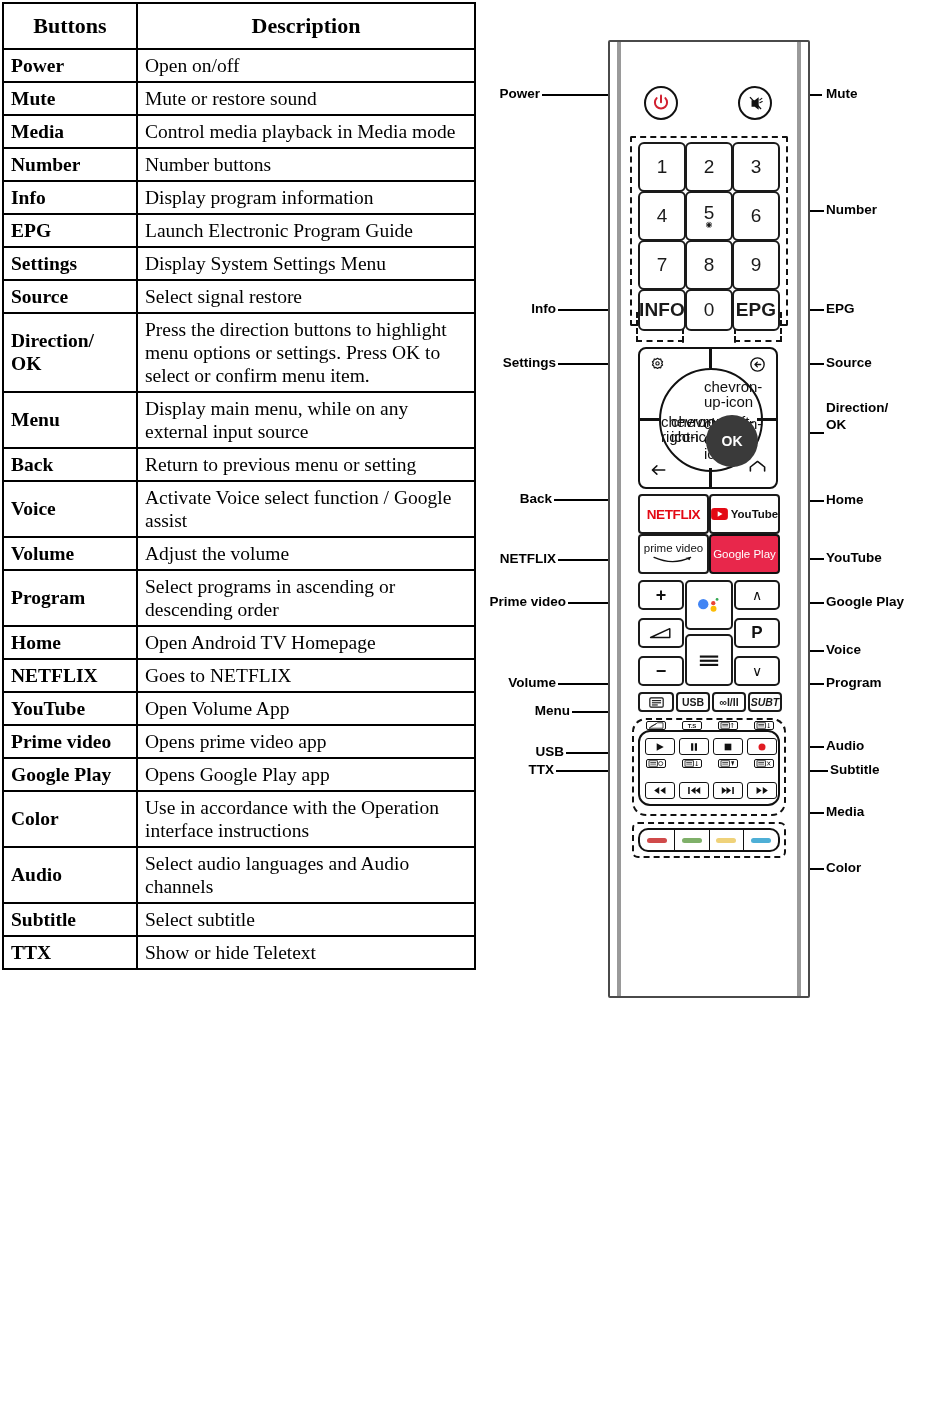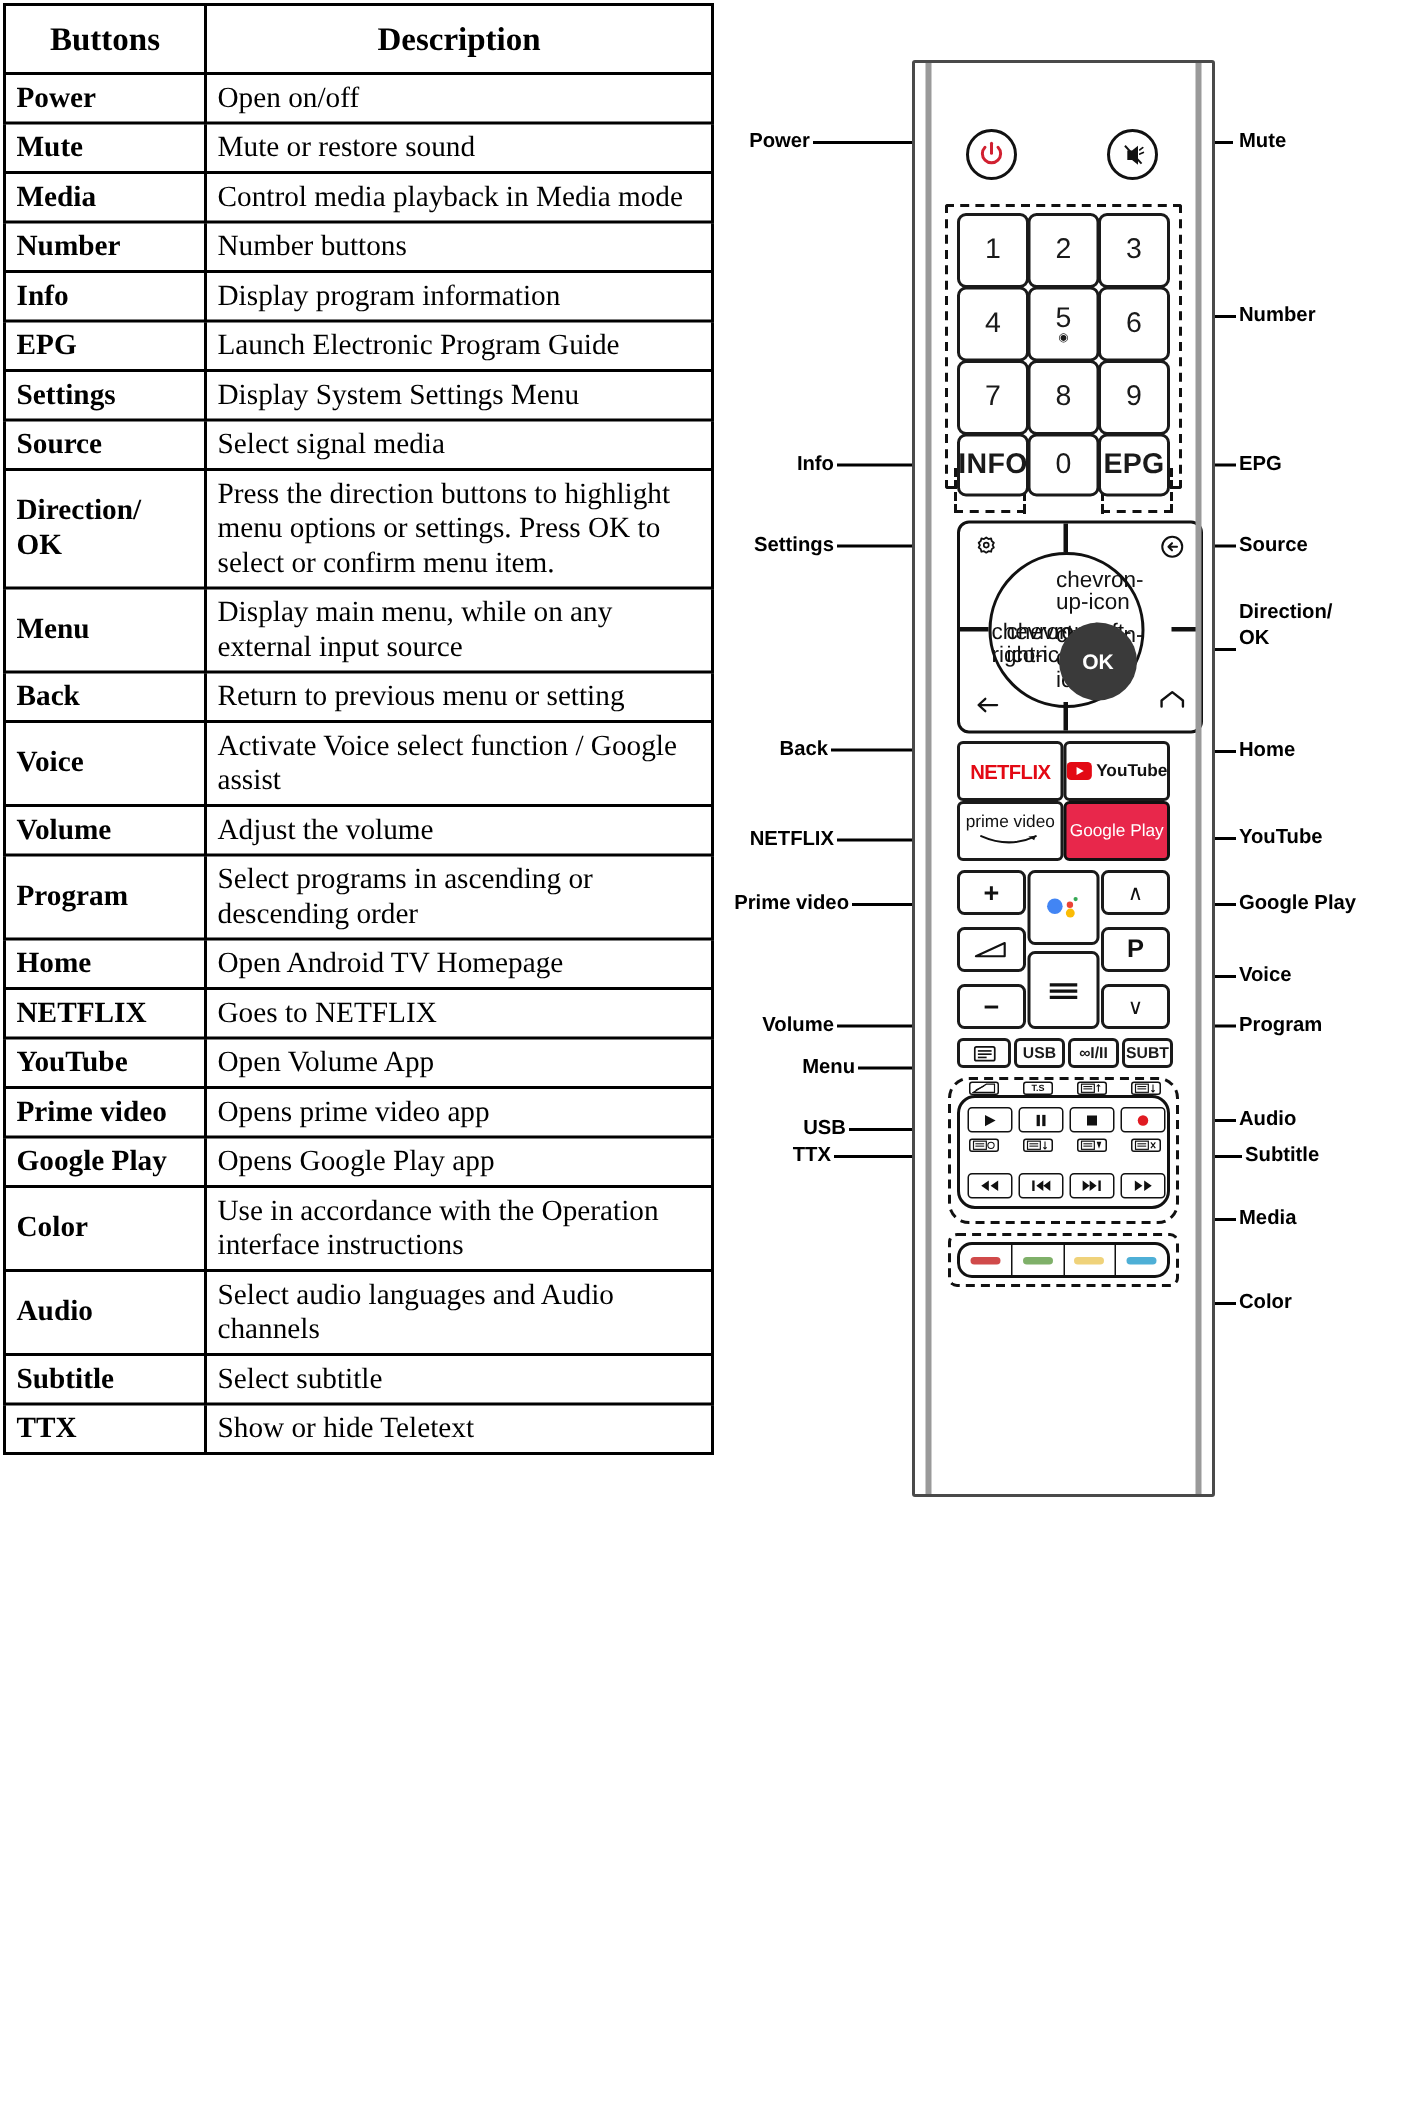--- a/index.html
+++ b/index.html
@@ -88,21 +88,21 @@
     border: 2px dashed #111; border-top: none;
   }
   .epg-dash {
     position: absolute; left: 108px; top: 270px; width: 48px; height: 30px;
     border: 2px dashed #111; border-top: none;
   }
   .fnk { width: 48px; height: 42px; font-size: 12.5px; letter-spacing: .2px; font-weight: 600; }
 
   
   .dpad-box {
-    position: absolute; left: 12px; top: 305px; width: 164px; height: 142px;
+    position: absolute; left: 12px; top: 305px; width: 140px; height: 142px;
     border: 2.4px solid #111; border-radius: 8px; background: #fff;
   }
   .dpad-ring {
     position: absolute; left: 19px; top: 19px; width: 104px; height: 104px;
     border: 2.4px solid #111; border-radius: 50%;
   }
   .dpad-ok {
     position: absolute; left: 45px; top: 45px; width: 52px; height: 52px;
     border-radius: 50%; background: #3a3a3a;
     display:flex; align-items:center; justify-content:center;
@@ -225,21 +225,21 @@
         <tr>
           <td class="cell-btn">EPG</td>
           <td class="cell-desc">Launch Electronic Program Guide</td>
         </tr>
         <tr>
           <td class="cell-btn">Settings</td>
           <td class="cell-desc">Display System Settings Menu</td>
         </tr>
         <tr>
           <td class="cell-btn">Source</td>
-          <td class="cell-desc">Select signal media</td>
+          <td class="cell-desc">Select signal restore</td>
         </tr>
         <tr>
           <td class="cell-btn">Direction/ OK</td>
           <td class="cell-desc">Press the direction buttons to highlight menu options or settings. Press OK to select or confirm menu item.</td>
         </tr>
         <tr>
           <td class="cell-btn">Menu</td>
           <td class="cell-desc">Display main menu, while on any external input source</td>
         </tr>
         <tr>
@@ -494,21 +494,21 @@
         <div class="k" style="left:4px;  top:0; width:36px;">
           <svg width="15" height="11" viewBox="0 0 18 13">
             <rect x="1" y="1" width="16" height="11" rx="1.4" fill="none" stroke="#111" stroke-width="1.4"></rect>
             <rect x="3.5" y="3.6" width="11" height="1.3" fill="#111"></rect>
             <rect x="3.5" y="6.2" width="11" height="1.3" fill="#111"></rect>
             <rect x="3.5" y="8.8" width="7" height="1.3" fill="#111"></rect>
           </svg>
         </div>
         <div class="k" style="left:42px; top:0; width:34px;">USB</div>
         <div class="k" style="left:78px; top:0; width:34px;">∞I/II</div>
-        <div class="k" style="left:114px;top:0; width:34px;">SUBT</div>
+        <div class="k" style="left:114px;top:0; width:34px;font-style:italic;">SUBT</div>
       </div>
 
       <div class="media-dash"></div>
       <div class="media-box">
 
         <div class="ttico" style="left:6px;  top:-11px;">
           <svg width="16" height="7" viewBox="0 0 20 9">
               <path d="M1 8 L12 1 L19 1 L19 8 Z" fill="none" stroke="#111" stroke-width="1"></path>
               <path d="M3 6 L10 2.5" stroke="#111" stroke-width=".9"></path>
             </svg>

